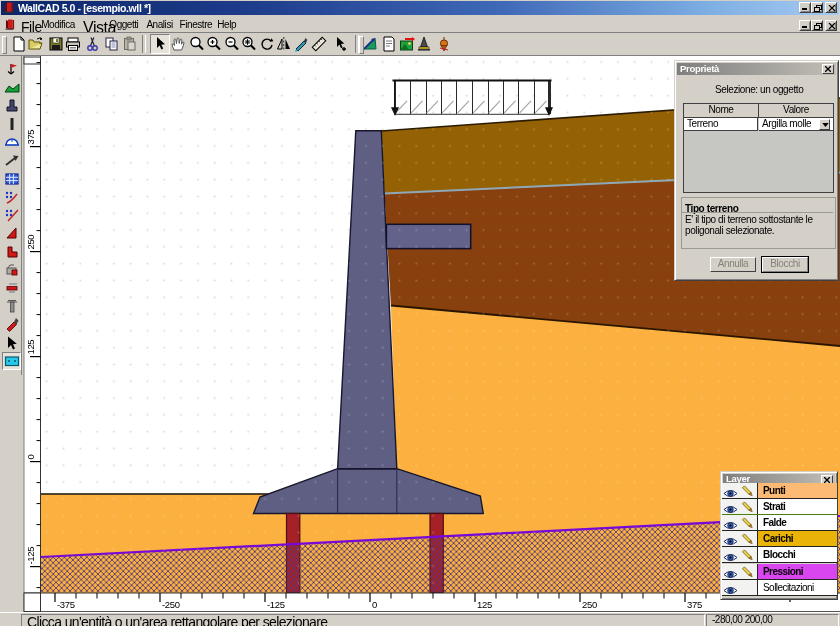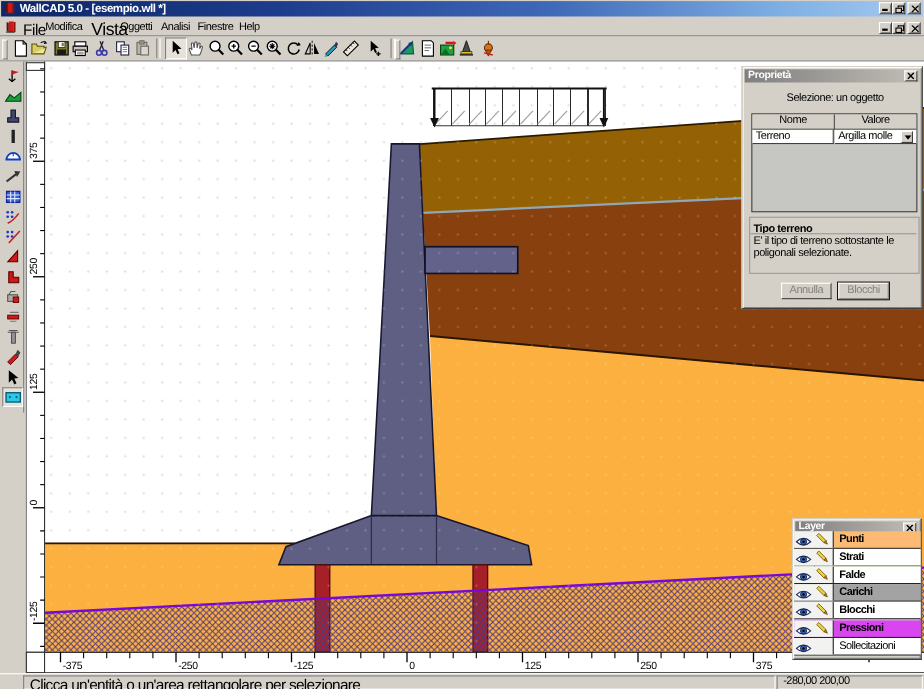--- a/index.html
+++ b/index.html
@@ -564,21 +564,21 @@
       <div style="position:absolute;left:18px;top:0;width:18px;height:100%;border-right:1px solid #222;background:#f2f2f0;box-sizing:border-box">
         <span style="position:absolute;left:1px;top:1px"><svg width="14" height="13" viewBox="0 0 14 13">
             <g transform="rotate(-45 7 6.5)">
               <rect x="5.7" y="0" width="2.7" height="9.2" fill="#e8d44c" stroke="#806000" stroke-width="0.8"></rect>
               <polygon points="5.7,9.2 8.4,9.2 7,12.4" fill="#c08030" stroke="#604000" stroke-width="0.6"></polygon>
             </g>
           </svg></span>
       </div>
       <div class="t" style="left:41px;top:2px;font-size:10px;font-weight:bold;letter-spacing:-0.55px">Falde</div>
     </div>
-    <div style="position:absolute;left:1px;top:59.1px;width:115px;height:16.15px;background:#a3a3a3;border-bottom:1px solid #222;box-sizing:border-box">
+    <div style="position:absolute;left:1px;top:59.1px;width:115px;height:16.15px;background:#eab308;border-bottom:1px solid #222;box-sizing:border-box">
       <div style="position:absolute;left:0;top:0;width:18px;height:100%;border-right:1px solid #222;background:#f2f2f0">
         <span style="position:absolute;left:1px;top:2px"><svg width="15" height="11" viewBox="0 0 15 11">
             <path d="M1,5.5 Q7.5,-0.5 14,5.5 Q7.5,11.5 1,5.5 Z" fill="#fff" stroke="#202a60" stroke-width="1"></path>
             <circle cx="7.5" cy="5.5" r="2.8" fill="#3060c0" stroke="#102040" stroke-width="0.8"></circle>
             <circle cx="7.5" cy="5.5" r="1.1" fill="#000"></circle>
           </svg></span>
       </div>
       <div style="position:absolute;left:18px;top:0;width:18px;height:100%;border-right:1px solid #222;background:#f2f2f0;box-sizing:border-box">
         <span style="position:absolute;left:1px;top:1px"><svg width="14" height="13" viewBox="0 0 14 13">
             <g transform="rotate(-45 7 6.5)">

